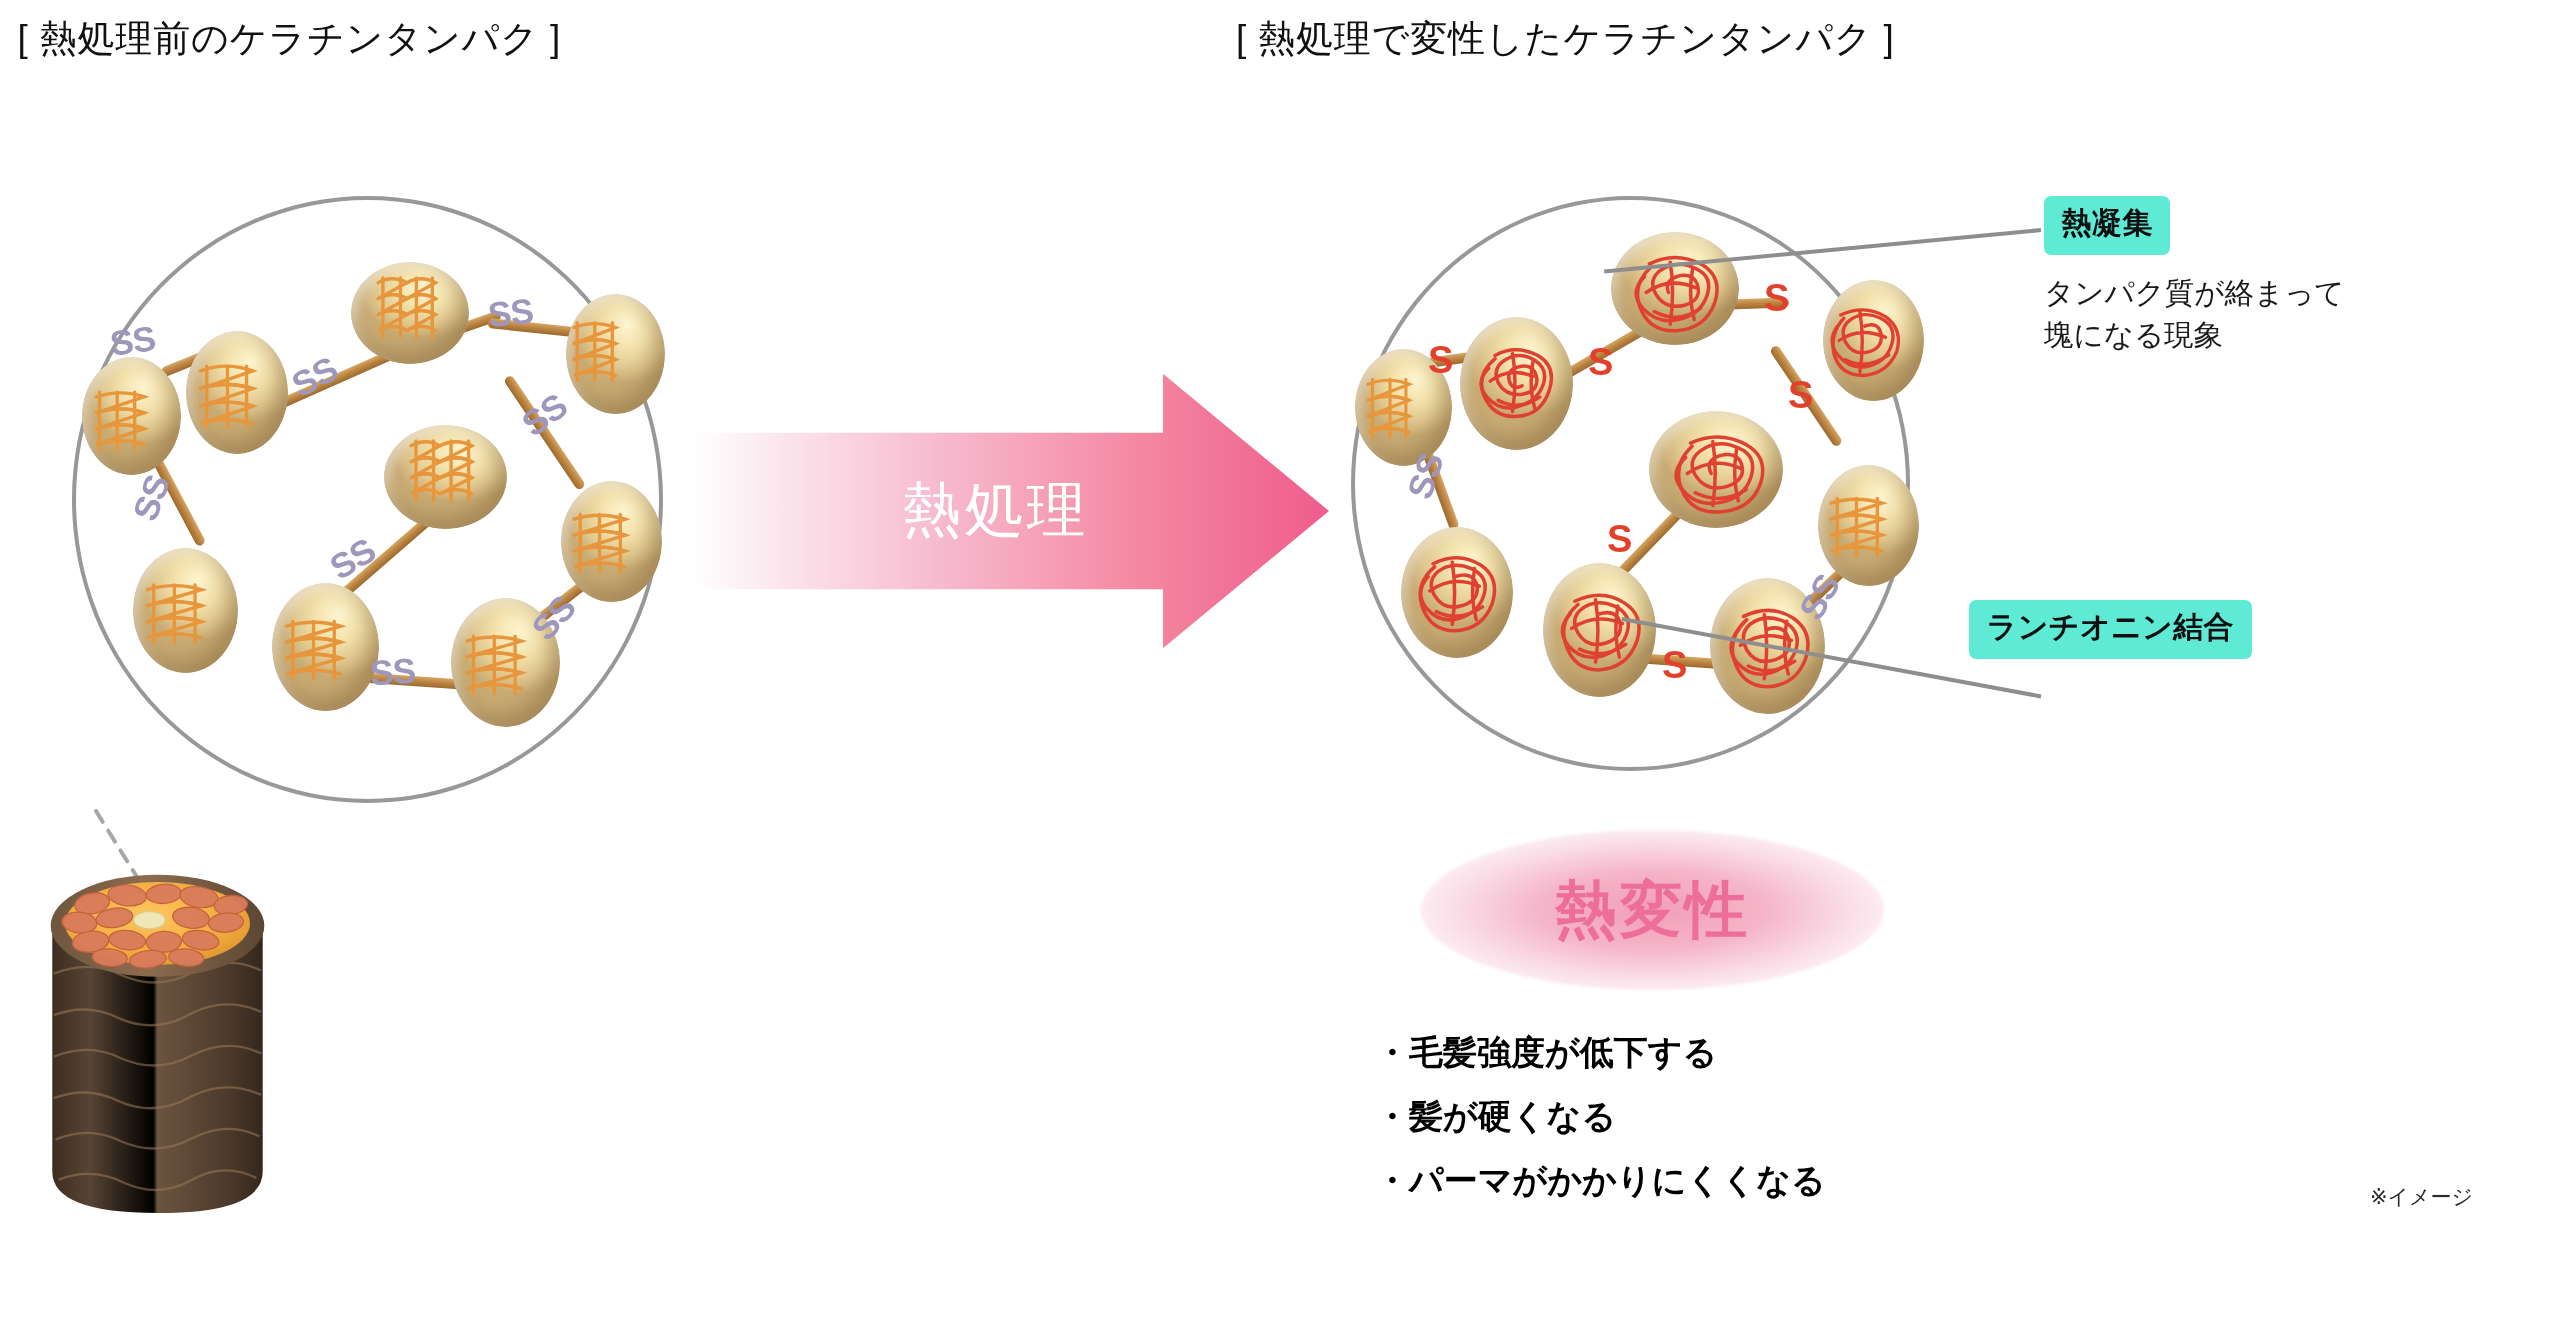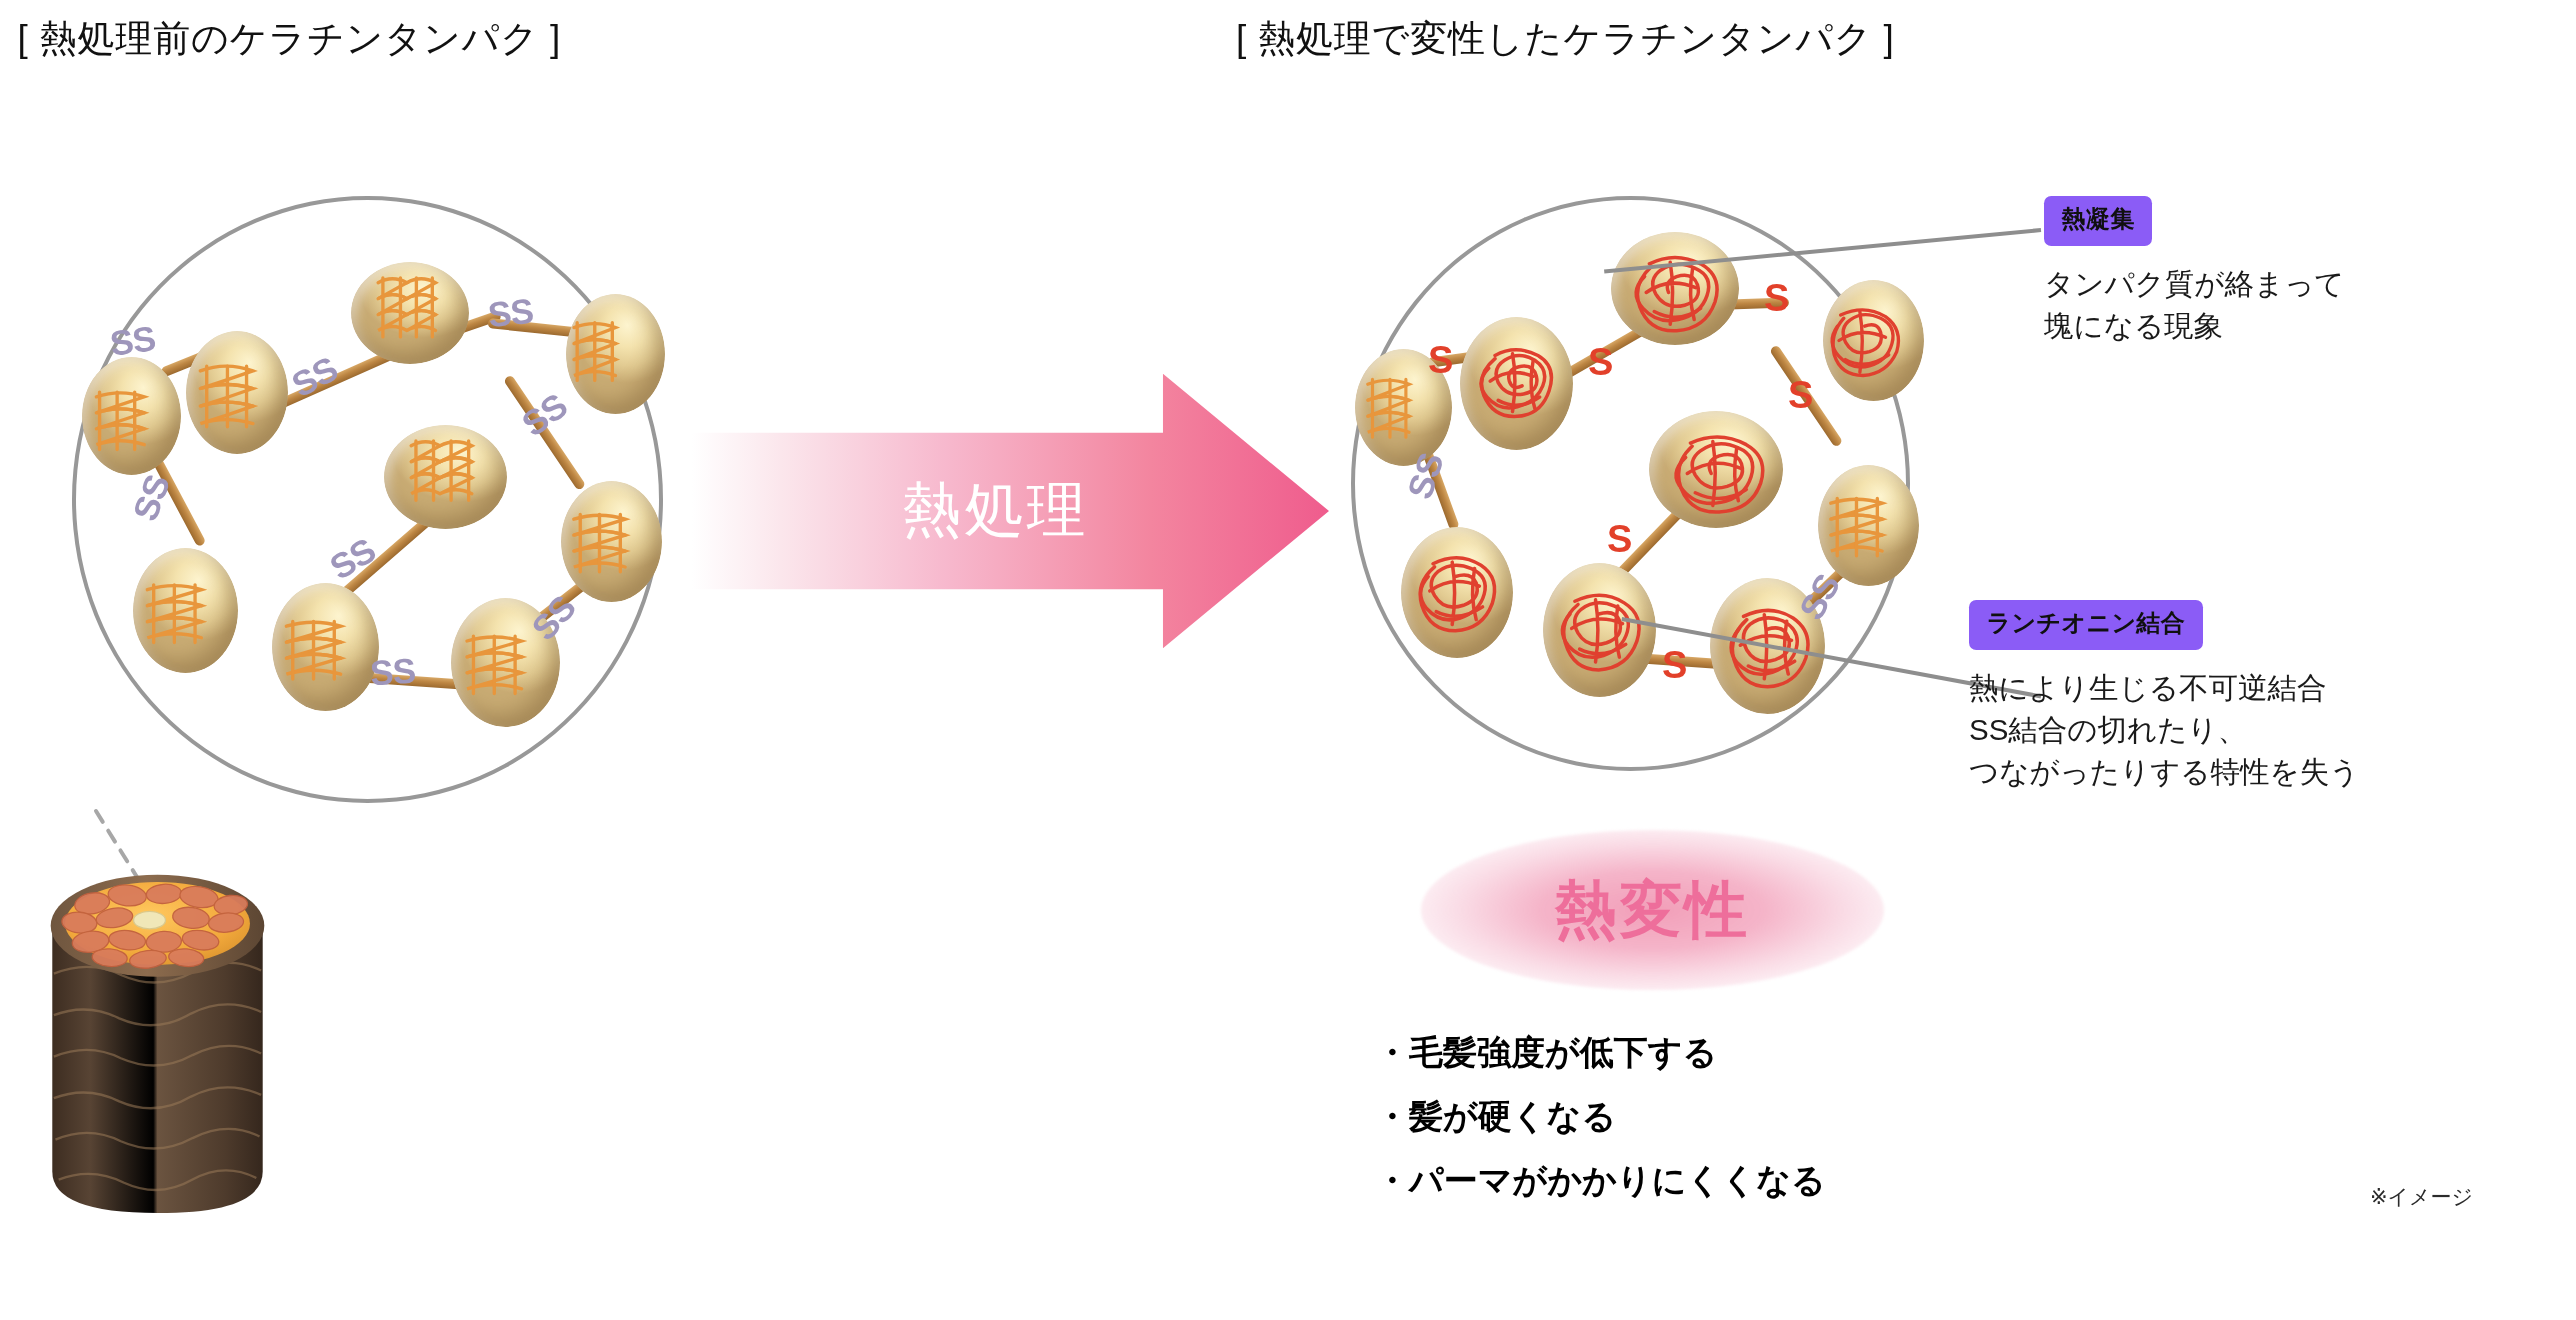--- a/index.html
+++ b/index.html
@@ -71,23 +71,23 @@
   #hair-fiber svg{width:100%;height:100%;display:block;}
   #magnifier-line{left:88px;top:803px;width:152px;height:96px;}
   #magnifier-line svg{width:100%;height:100%;display:block;overflow:visible;}
 
   
   #leader-lines{left:0;top:0;width:2576px;height:1321px;pointer-events:none;}
   #leader-lines svg{width:100%;height:100%;display:block;}
 
   
   .callout-badge{
-    display:inline-block;background:#8b5cf6;border-radius:7.2px;
+    display:inline-block;background:#5eead4;border-radius:7.2px;
     padding:7.2px 17.6px 10.4px 17.6px;
-    font-size:24px;font-weight:700;color:#101010;white-space:nowrap;
+    font-size:30px;font-weight:700;color:#101010;white-space:nowrap;
     letter-spacing:0.4px;
   }
   .callout-desc{
     font-size:29.5px;line-height:1.42;color:#1a1a1a;font-weight:400;
     white-space:nowrap;
   }
   #callout-1{left:2044px;top:196px;}
   #callout-1 .callout-desc{margin-top:17.6px;}
   #callout-2{left:1969px;top:600px;}
   #callout-2 .callout-desc{margin-top:17.6px;}
@@ -524,25 +524,20 @@
 <div class="abs" id="callout-1">
   <div class="callout-badge">熱凝集</div>
   <div class="callout-desc">
     <div>タンパク質が絡まって</div>
     <div>塊になる現象</div>
   </div>
 </div>
 
 <div class="abs" id="callout-2">
   <div class="callout-badge">ランチオニン結合</div>
-  <div class="callout-desc">
-    <div>熱により生じる不可逆結合</div>
-    <div>SS結合の切れたり、</div>
-    <div>つながったりする特性を失う</div>
-  </div>
 </div>
 
 <div class="abs" id="denature-glow"></div>
 <div class="abs" id="denature-label">熱変性</div>
 
 <div class="abs" id="effects-list">
   <div class="effect-item">・毛髪強度が低下する</div>
   <div class="effect-item">・髪が硬くなる</div>
   <div class="effect-item">・パーマがかかりにくくなる</div>
 </div>

